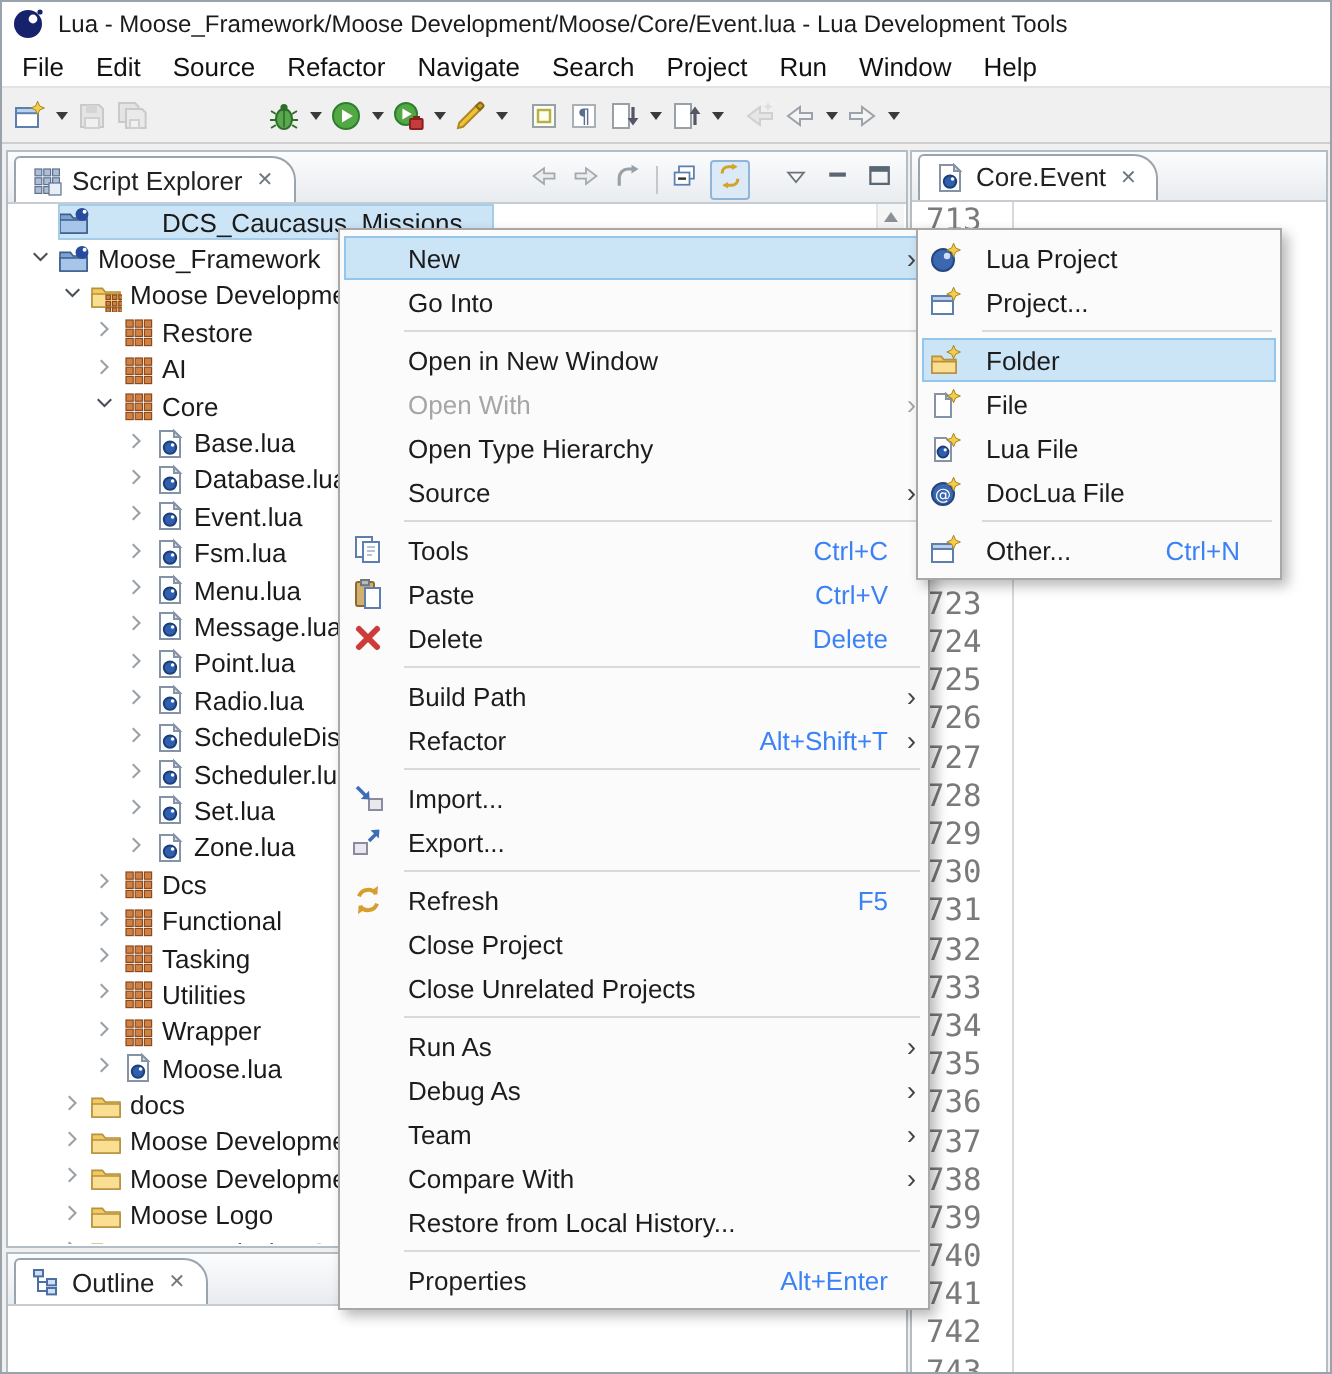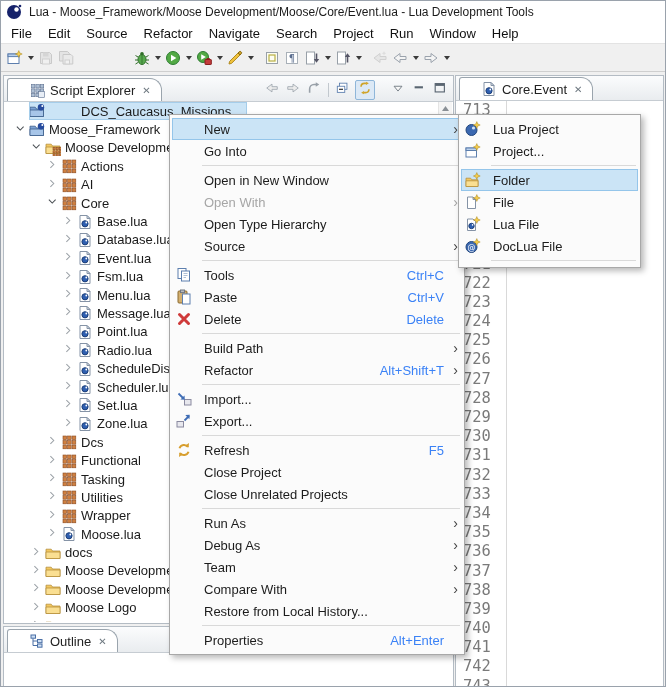--- a/index.html
+++ b/index.html
@@ -18,40 +18,40 @@
   .tb-btn .ic{width:16px;height:16px;display:inline-block;}
   .tb-btn.disabled{filter:grayscale(1) opacity(.45);}
   .caret{width:0;height:0;border-left:3px solid transparent;border-right:3px solid transparent;border-top:4px solid #3a3a3a;margin:0 2px 0 3px;}
   
   .workbench{position:absolute;left:0;right:0;top:71px;bottom:0;background:#f0f0f0;}
   .view{position:absolute;background:#ffffff;border:1px solid #b4bcc4;box-sizing:border-box;overflow:hidden;}
   .view-explorer{left:2px;top:3px;width:451px;height:549px;}
   .view-outline{left:2px;top:554px;width:451px;height:130px;}
   .editor-pane{position:absolute;left:454px;top:3px;right:1px;bottom:0;background:#fff;border:1px solid #b4bcc4;border-bottom:none;box-sizing:border-box;overflow:hidden;}
   .view-header{height:25px;background:linear-gradient(#fbfcfd,#e9ecef);border-bottom:1px solid #c6ccd2;display:flex;align-items:flex-end;position:relative;}
-  .vtab{height:22px;margin-left:3px;background:#fff;border:1px solid #9aa4ad;border-bottom:none;border-radius:3px 12px 0 0;display:flex;align-items:center;gap:5px;padding:0 10px 0 21px;font-size:13px;color:#222;}
+  .vtab{height:22px;margin-left:3px;background:#fff;border:1px solid #9aa4ad;border-bottom:none;border-radius:3px 12px 0 0;display:flex;align-items:center;gap:5px;padding:0 10px 0 7px;font-size:13px;color:#222;}
   .vtab .ic{width:16px;height:16px;}
   .vclose{font-size:10px;color:#6e7880;margin-left:2px;}
   .view-toolbar{position:absolute;right:4px;top:4px;display:flex;align-items:center;gap:3px;}
   .view-toolbar .vbtn{width:18px;height:18px;display:flex;align-items:center;justify-content:center;border-radius:2px;}
   .view-toolbar .vbtn.active{background:#dcE9f6;border:1px solid #8fb6d9;}
   .view-toolbar .vsep{width:1px;height:14px;background:#c2c8ce;margin:0 2px;}
   .view-toolbar .vgap{width:8px;}
   
   .tree{position:absolute;left:1px;right:14px;top:26px;bottom:1px;overflow:hidden;background:#fff;}
   .tree-row{height:18.4px;display:flex;align-items:center;white-space:nowrap;font-size:13px;color:#1a1a1a;}
   .tree-row .chev{width:16px;height:12px;display:inline-flex;align-items:center;justify-content:center;flex:none;}
   .tree-row .ic{width:16px;height:16px;flex:none;margin-right:4px;}
   .rowwrap{display:flex;align-items:center;height:18px;}
   .rowwrap.selected{background:#cbe4f6;outline:1px solid #a5cdea;outline-offset:-1px;padding-right:16px;gap:32px;}
   .tree-scroll{position:absolute;top:26px;right:1px;bottom:1px;width:13px;background:#f5f5f5;border-left:1px solid #e4e4e4;}
   .tree-scroll .sup{width:13px;height:13px;display:flex;align-items:center;justify-content:center;}
   .outline-body{position:absolute;left:1px;right:1px;top:26px;bottom:0;background:#fff;}
   
-  .ed-tabbar{height:24px;background:linear-gradient(#fbfcfd,#e9ecef);border-bottom:1px solid #c6ccd2;display:flex;align-items:flex-end;}
+  .ed-tabbar{height:24px;background:linear-gradient(#fbfcfd,#e9ecef);border-bottom:1px solid #c6ccd2;display:flex;align-items:center;}
   .ed-body{position:absolute;left:0;right:0;top:25px;bottom:0;background:#fff;font-family:"DejaVu Sans Mono",monospace;font-size:15.4px;}
   .cl{display:flex;height:19.2px;line-height:19.2px;white-space:pre;flex-direction:column;}
   .cl .ruler{width:12px;flex:none;border-right:1px solid #efefef;}
   .cl .ln{width:43px;flex:none;padding-left:7px;color:#7a7a7a;border-right:1px solid #d9d9d9;box-sizing:content-box;}
   .cl .code{flex:1;padding-left:8px;overflow:hidden;color:#000;}
   .cl .code.cur{background:#dcebfb;}
   .kw{color:#7f0055;font-weight:bold;text-decoration:underline;}
   .sel{background:#2f6fd0;color:#fff;}
   
   .ctx{position:absolute;background:#fbfbfb;border:1px solid #a8a8a8;box-shadow:3px 3px 6px rgba(0,0,0,.28);padding:3px 2px;z-index:50;font-size:13px;color:#1c1c1c;}
@@ -336,21 +336,21 @@
                   <rect x="2" y="2" width="3.6" height="3.6" fill="#d08040" stroke="#8a4a20" stroke-width="0.6"></rect>
                   <rect x="6.6" y="2" width="3.6" height="3.6" fill="#d08040" stroke="#8a4a20" stroke-width="0.6"></rect>
                   <rect x="11.2" y="2" width="3.6" height="3.6" fill="#d08040" stroke="#8a4a20" stroke-width="0.6"></rect>
                   <rect x="2" y="6.6" width="3.6" height="3.6" fill="#d08040" stroke="#8a4a20" stroke-width="0.6"></rect>
                   <rect x="6.6" y="6.6" width="3.6" height="3.6" fill="#d08040" stroke="#8a4a20" stroke-width="0.6"></rect>
                   <rect x="11.2" y="6.6" width="3.6" height="3.6" fill="#d08040" stroke="#8a4a20" stroke-width="0.6"></rect>
                   <rect x="2" y="11.2" width="3.6" height="3.6" fill="#d08040" stroke="#8a4a20" stroke-width="0.6"></rect>
                   <rect x="6.6" y="11.2" width="3.6" height="3.6" fill="#d08040" stroke="#8a4a20" stroke-width="0.6"></rect>
                   <rect x="11.2" y="11.2" width="3.6" height="3.6" fill="#d08040" stroke="#8a4a20" stroke-width="0.6"></rect>
                 </svg></span>
-              <span>Actions</span>
+              <span>Restore</span>
             </span>
           </div>
           <div class="tree-row" style="padding-left: 40px;">
             <span class="chev">
               <svg width="12" height="12" viewBox="0 0 16 16">
                 <path d="M4.5 1.5L9 6L4.5 10.5" fill="none" stroke="#9aa0a6" stroke-width="1.4"></path>
               </svg>
             </span>
             <span class="rowwrap">
               <span class="ic"><svg width="16" height="16" viewBox="0 0 16 16">
@@ -1046,14 +1046,24 @@
       <div class="mrow">
         <span class="mi-ic"><svg width="16" height="16" viewBox="0 0 16 16">
             <circle cx="6.5" cy="9" r="5.5" fill="#3b68b0" stroke="#23477e"></circle>
             <text x="6.5" y="12" font-size="8" fill="#fff" text-anchor="middle" font-family="DejaVu Sans">@</text>
             <path d="M11.8 0.6l1 2.4 2.4 1-2.4 1-1 2.4-1-2.4-2.4-1 2.4-1z" fill="#f6cd4a" stroke="#a8861f" stroke-width="0.5"></path>
           </svg></span>
         <span class="mi-label">DocLua File</span>
         <span class="mi-arrow"></span>
       </div>
       <div class="msep"></div>
+      <div class="mrow">
+        <span class="mi-ic"><svg width="16" height="16" viewBox="0 0 16 16">
+            <rect x="1" y="5" width="10.5" height="9" fill="#fff" stroke="#5d7fae"></rect>
+            <rect x="1" y="5" width="10.5" height="2.5" fill="#bcd2ec" stroke="#5d7fae"></rect>
+            <path d="M11.8 0.6l1 2.4 2.4 1-2.4 1-1 2.4-1-2.4-2.4-1 2.4-1z" fill="#f6cd4a" stroke="#a8861f" stroke-width="0.5"></path>
+          </svg></span>
+        <span class="mi-label">Other...</span>
+        <span class="mi-short">Ctrl+N</span>
+        <span class="mi-arrow"></span>
+      </div>
     </div>
 </div>
 
 </body></html>

